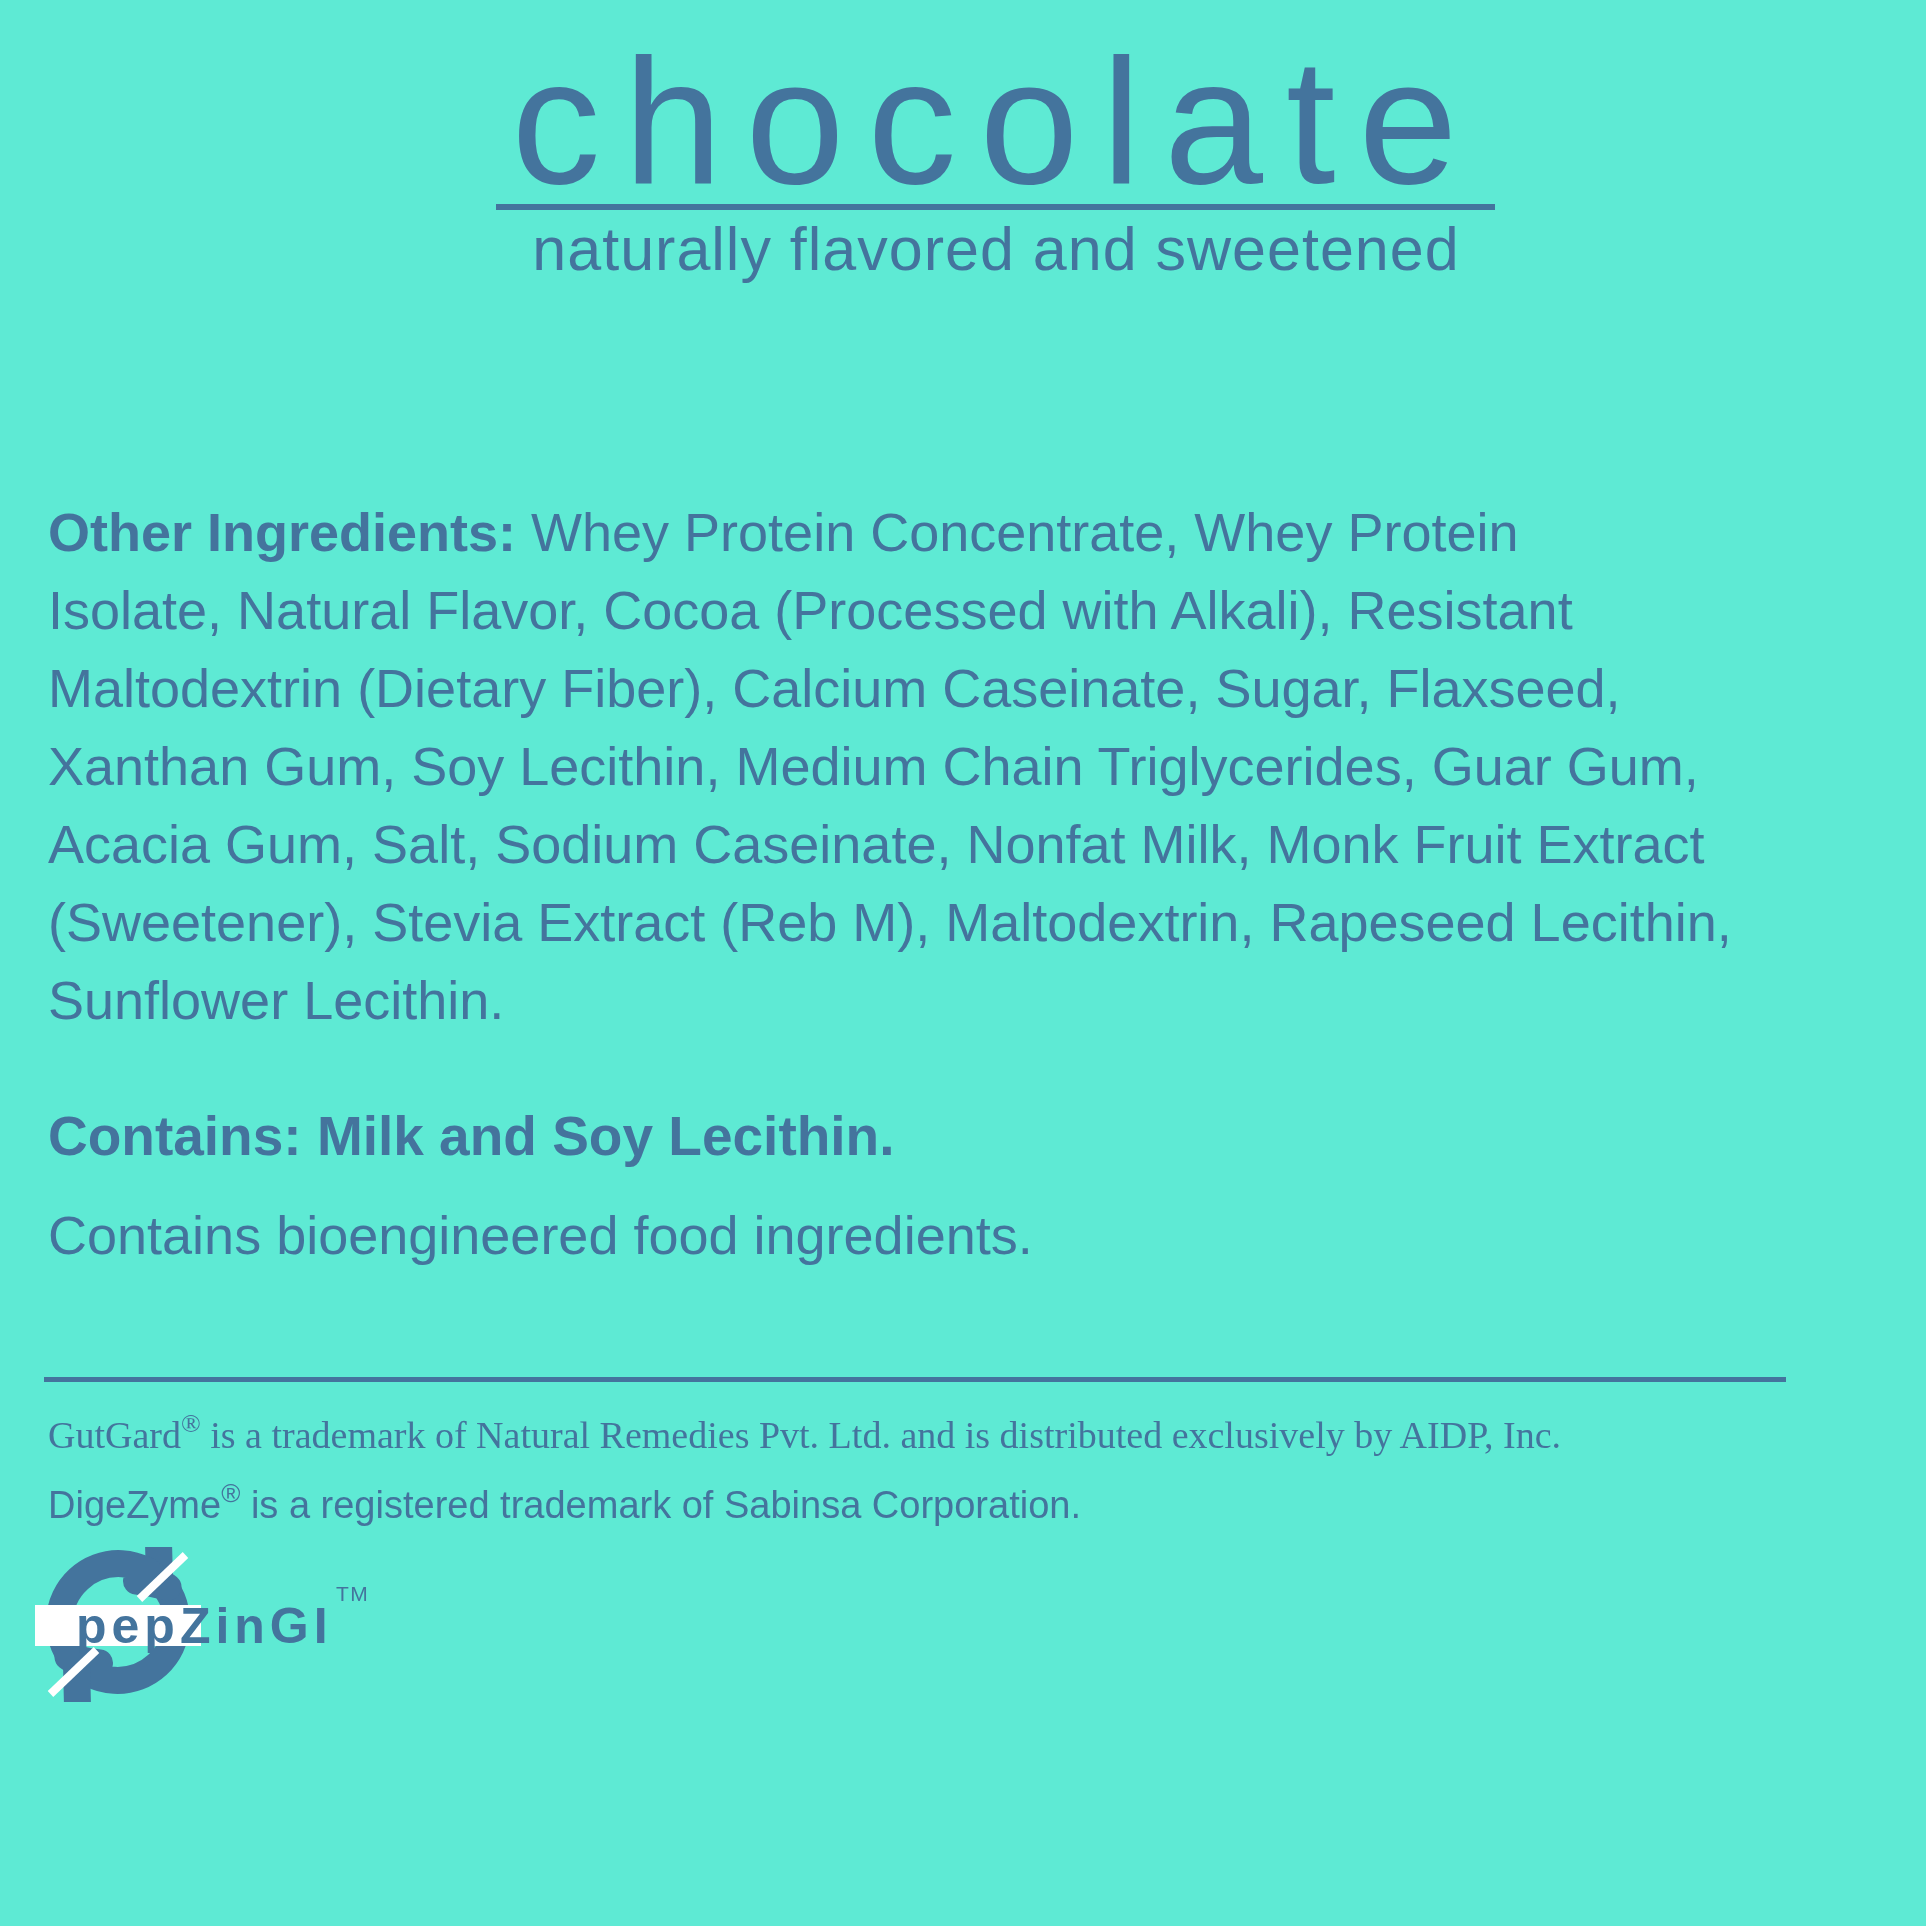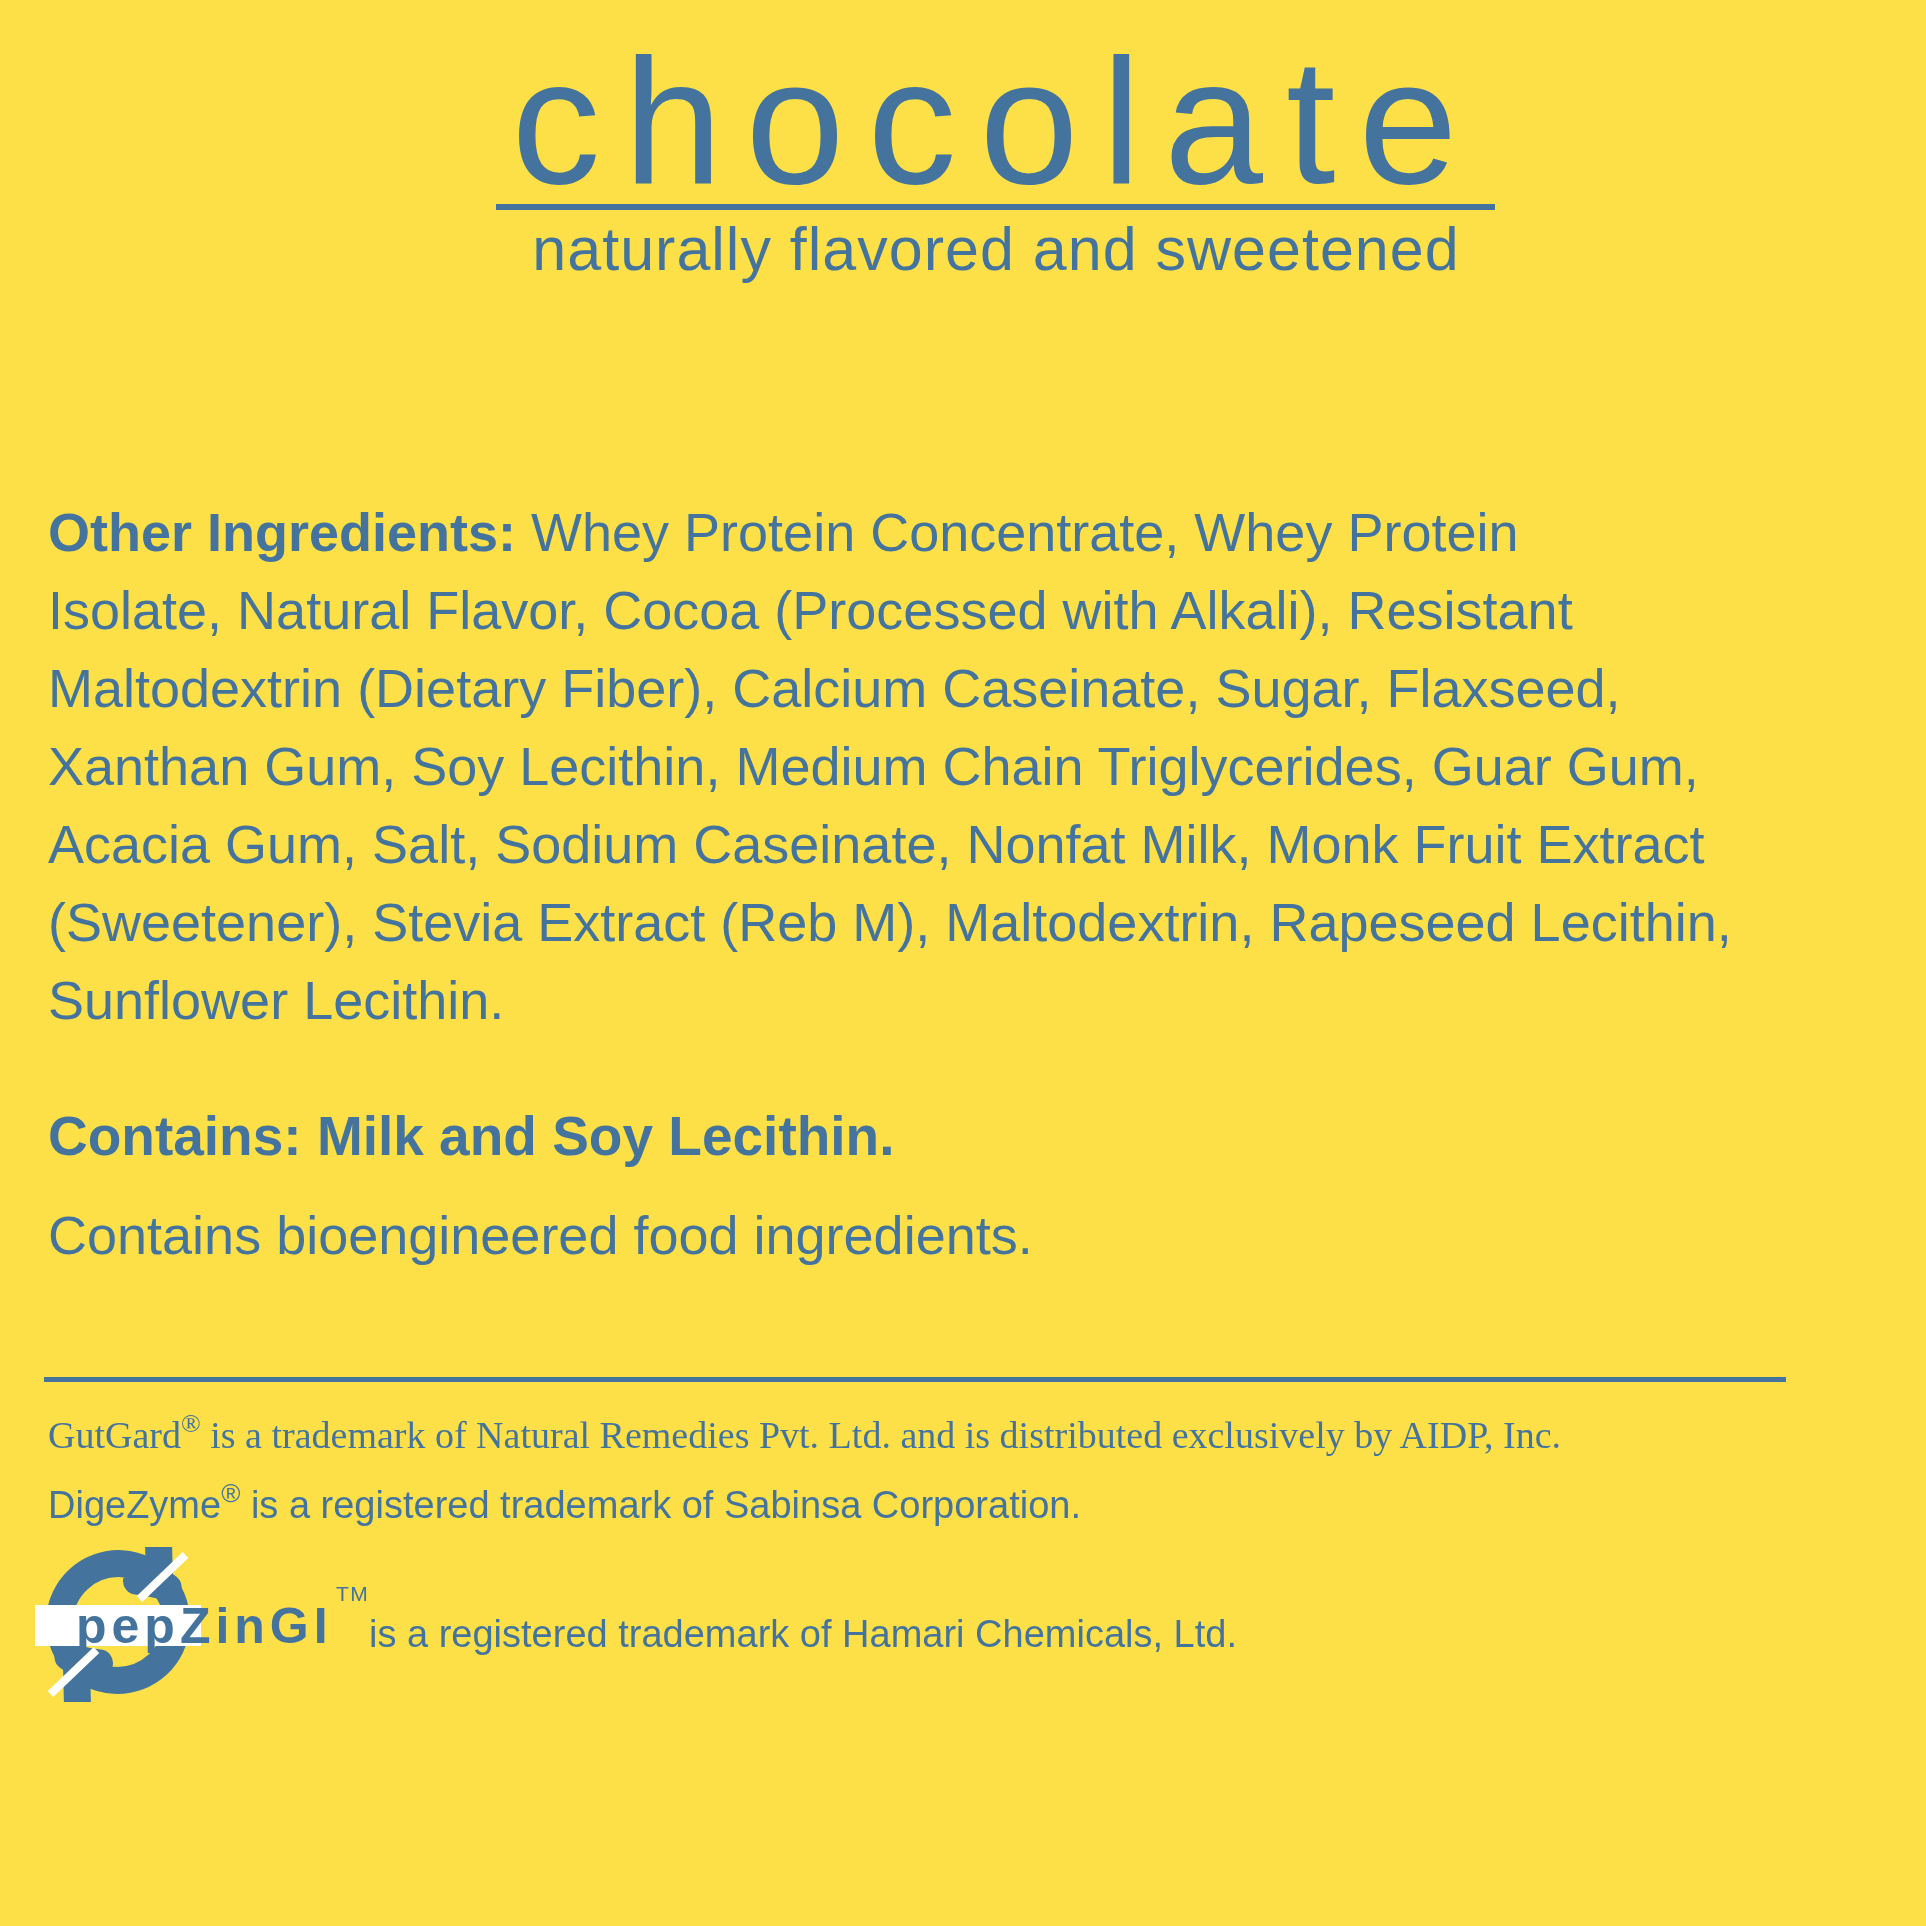--- a/index.html
+++ b/index.html
@@ -1,20 +1,20 @@
 <!DOCTYPE html>
 <html style="font-size:8px"><head>
 <meta charset="utf-8">
 <style>
   html, body { margin: 0; padding: 0; background: #ffffff; }
   .page {
     position: relative;
     width: 1926px;
     height: 1926px;
-    background: #fde047;
+    background: #5eead4;
     color: #44749D;
     font-family: "Liberation Sans", sans-serif;
     overflow: hidden;
   }
 
   
   .title {
     position: absolute;
     top: 33px; left: 78px; width: 1836px;
     text-align: center;
@@ -165,18 +165,17 @@
 
         <path d="M 84 318 L 82 234 A 118 118 0 1 1 255.4 74.1 C 280 88 256 74 202 68" fill="none" stroke="#44749D" stroke-width="54" stroke-linecap="round"></path>
 
         <line x1="300" y1="16" x2="208" y2="104" stroke="#ffffff" stroke-width="16"></line>
         <line x1="30" y1="294" x2="122" y2="206" stroke="#ffffff" stroke-width="16"></line>
 
         <rect x="-20" y="116" width="370" height="82" fill="#ffffff"></rect>
       </svg>
       <span class="wordmark">pepZinGI</span>
       <span class="tm">TM</span>
-      <span class="caption">is a registered trademark of Hamari Chemicals, Ltd.</span>
     </div>
   </footer>
 
 </div>
 
 
 </body></html>

